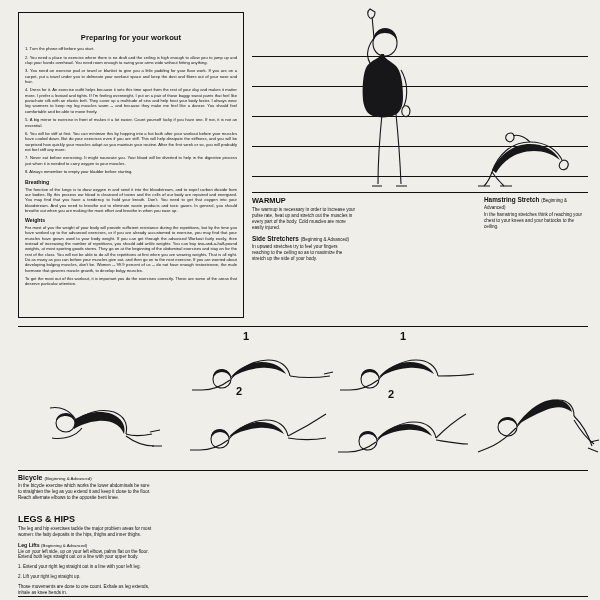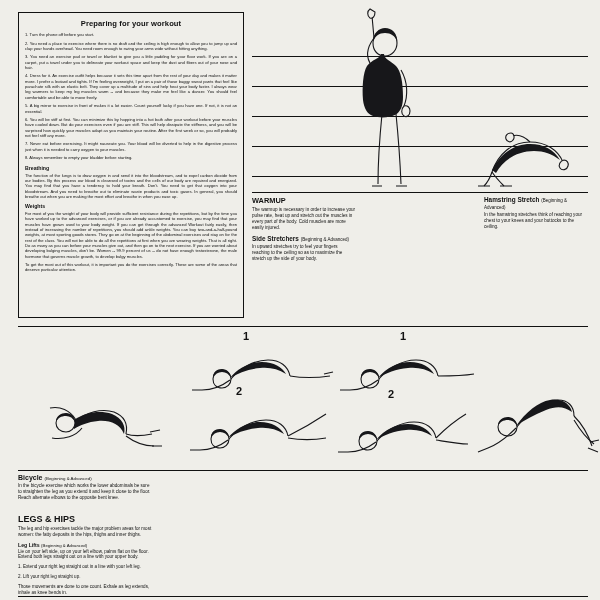--- a/index.html
+++ b/index.html
@@ -8,21 +8,21 @@
     background:#efeee9;
     font-family:"Liberation Sans", sans-serif;
     color:#111;
   }
   .page{position:relative;width:600px;height:600px;background:#efeee9;}
 
   
   .prep-box{
     position:absolute;left:18px;top:12px;width:226px;height:306px;
     border:1px solid #111;background:#efeee9;
-    padding:4px 6px 4px 6px;box-sizing:border-box;
+    padding:18px 6px 4px 6px;box-sizing:border-box;
   }
   .prep-title{
     text-align:center;font-size:7.6px;font-weight:bold;margin:2px 0 4px 0;
     letter-spacing:.1px;
   }
   .prep-box p{
     margin:0 0 3.2px 0;
     font-size:4.15px;line-height:1.28;text-align:justify;
   }
   .sub-h{font-weight:bold;font-size:5.2px;margin:4px 0 2px 0;}

